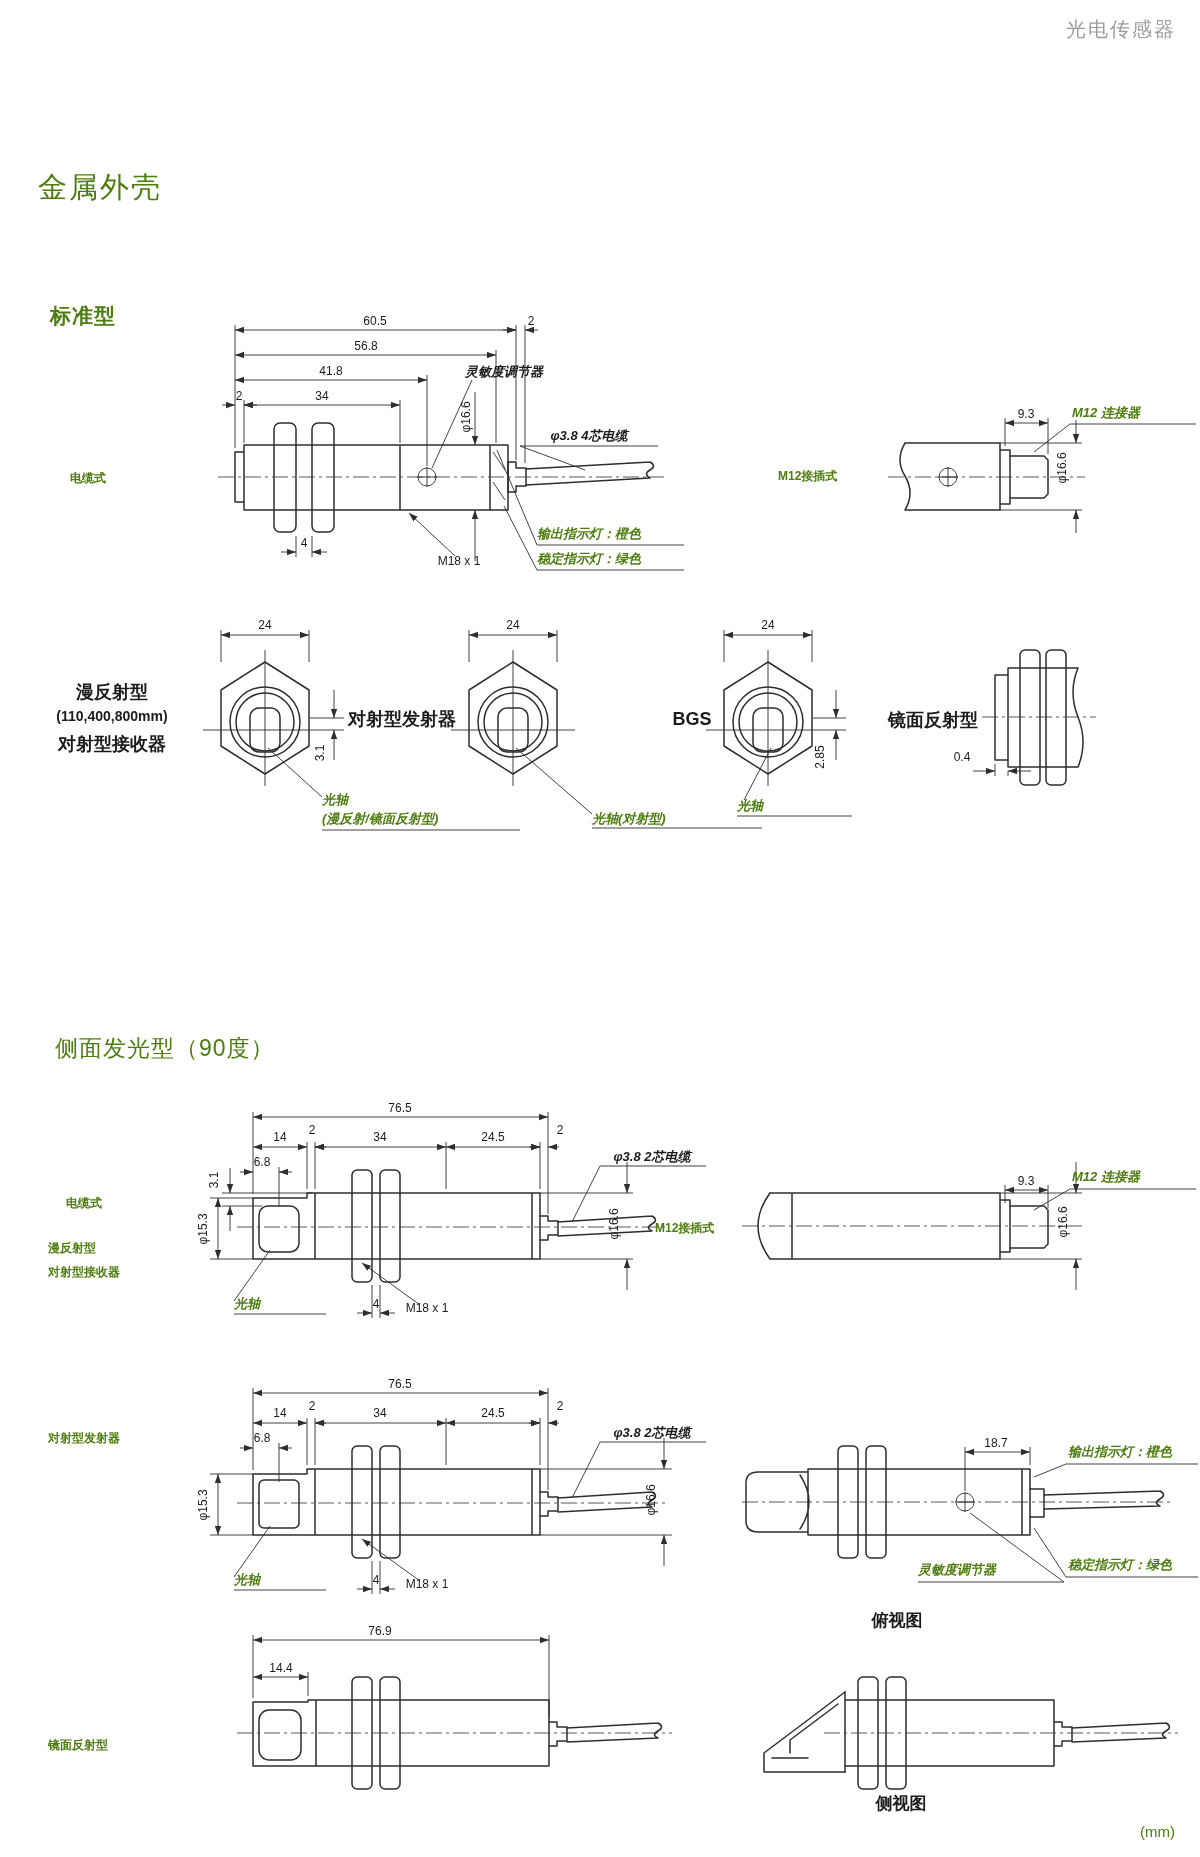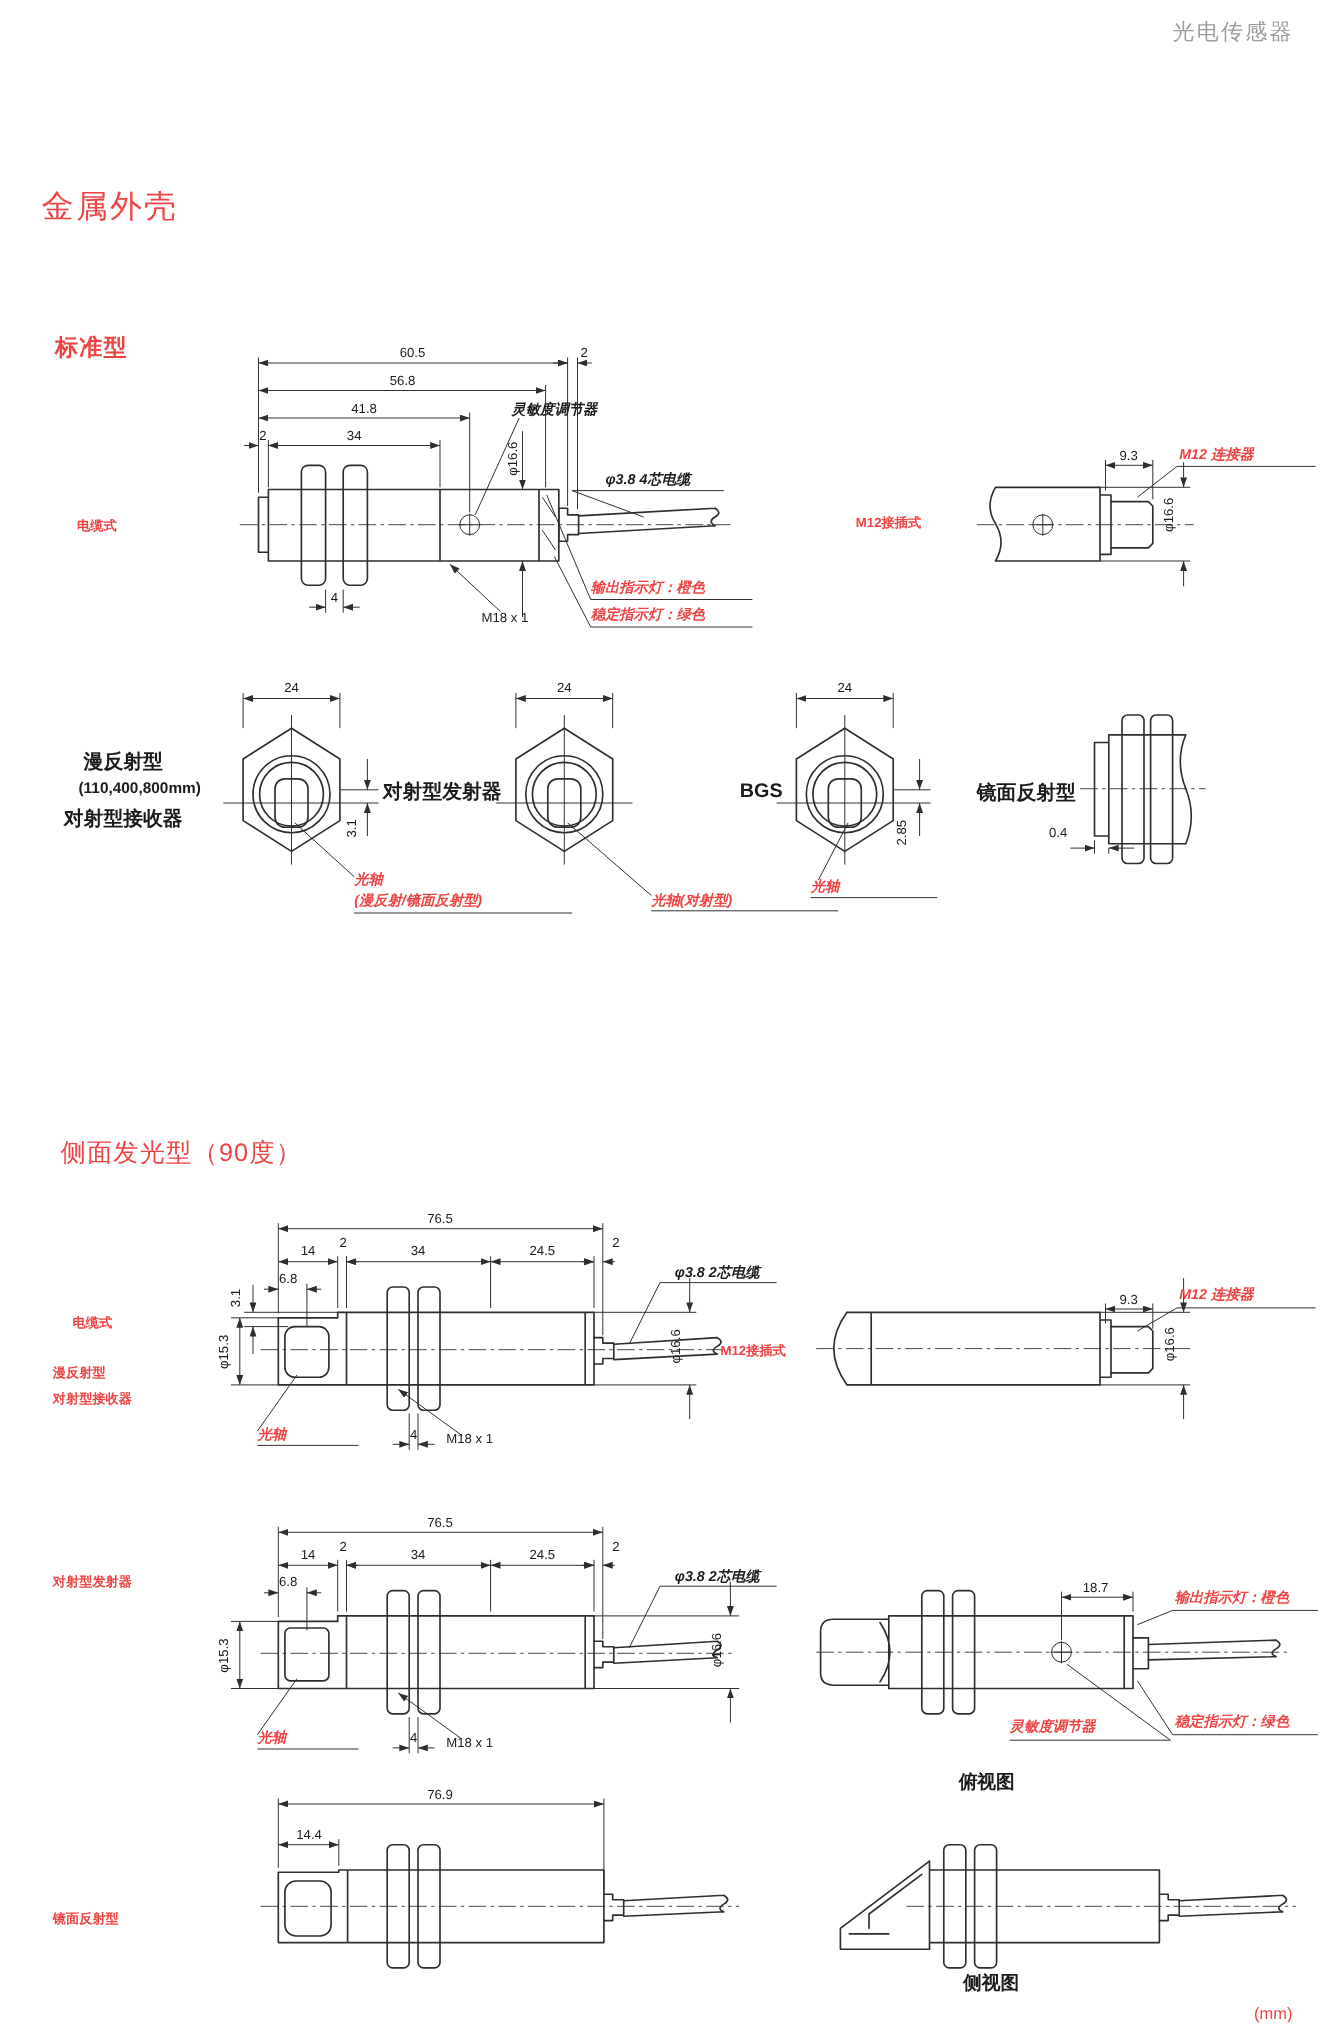--- a/index.html
+++ b/index.html
@@ -3,26 +3,26 @@
 <meta charset="utf-8">
 <style>
   html,body{margin:0;padding:0;background:#fff;}
   #page{position:relative;width:1200px;height:1857px;background:#ffffff;overflow:hidden;
         font-family:"Liberation Sans","DejaVu Sans",sans-serif;color:#1b1b1b;}
   #art{position:absolute;left:0;top:0;}
   .o{fill:none;stroke:#2e2e2e;stroke-width:1.5;stroke-linejoin:round;stroke-linecap:round;}
   .t{fill:none;stroke:#2e2e2e;stroke-width:0.9;}
   .cl{fill:none;stroke:#2e2e2e;stroke-width:0.8;stroke-dasharray:16 4 3 4;}
   .lb{position:absolute;transform:translate(-50%,-50%);font-size:12px;white-space:nowrap;color:#1b1b1b;}
-  .la{position:absolute;transform:translate(0,-50%);font-size:12px;white-space:nowrap;color:#ef4444;}
+  .la{position:absolute;transform:translate(0,-50%);font-size:12px;white-space:nowrap;color:#4d7c0f;}
   .rot{transform:translate(-50%,-50%) rotate(-90deg);}
   .cn{font-size:13px;font-weight:600;font-style:italic;}
   .rowlab{font-size:12px;font-weight:700;text-align:center;}
   .hexlab{font-size:18px;font-weight:700;}
-  .sub{font-size:14px;font-weight:700;margin-left:15px;}
+  .sub{font-size:14px;font-weight:700;}
   .cap{font-size:17px;font-weight:700;}
   .h1{font-size:29px;font-weight:500;letter-spacing:2px;}
   .h2{font-size:21px;font-weight:700;letter-spacing:1px;}
   .h2b{font-size:23px;font-weight:500;letter-spacing:1px;}
   .hdr{font-size:20px;color:#9c9c9c;letter-spacing:2px;}
   .u{font-size:15px;text-align:center;}
 </style>
 </head>
 <body>
 
@@ -318,17 +318,17 @@
 <span class="lb" style="left:376px;top:1580px">4</span>
 <span class="lb" style="left:427px;top:1584px">M18 x 1</span>
 
 <span class="lb" style="left:996px;top:1443px">18.7</span>
 <span class="la cn" style="left:1068px;top:1452px">输出指示灯：橙色</span>
 <span class="la cn" style="left:918px;top:1570px">灵敏度调节器</span>
 <span class="la cn" style="left:1068px;top:1565px">稳定指示灯：绿色</span>
 <span class="lb cap" style="left:897px;top:1620px">俯视图</span>
 
 <span class="la rowlab" style="left:48px;top:1745px">镜面反射型</span>
-<span class="lb" style="left:400px;top:1631px">76.9</span>
+<span class="lb" style="left:380px;top:1631px">76.9</span>
 <span class="lb" style="left:281px;top:1668px">14.4</span>
 <span class="lb cap" style="left:901px;top:1803px">侧视图</span>
 
 </div>
 
 </body></html>

